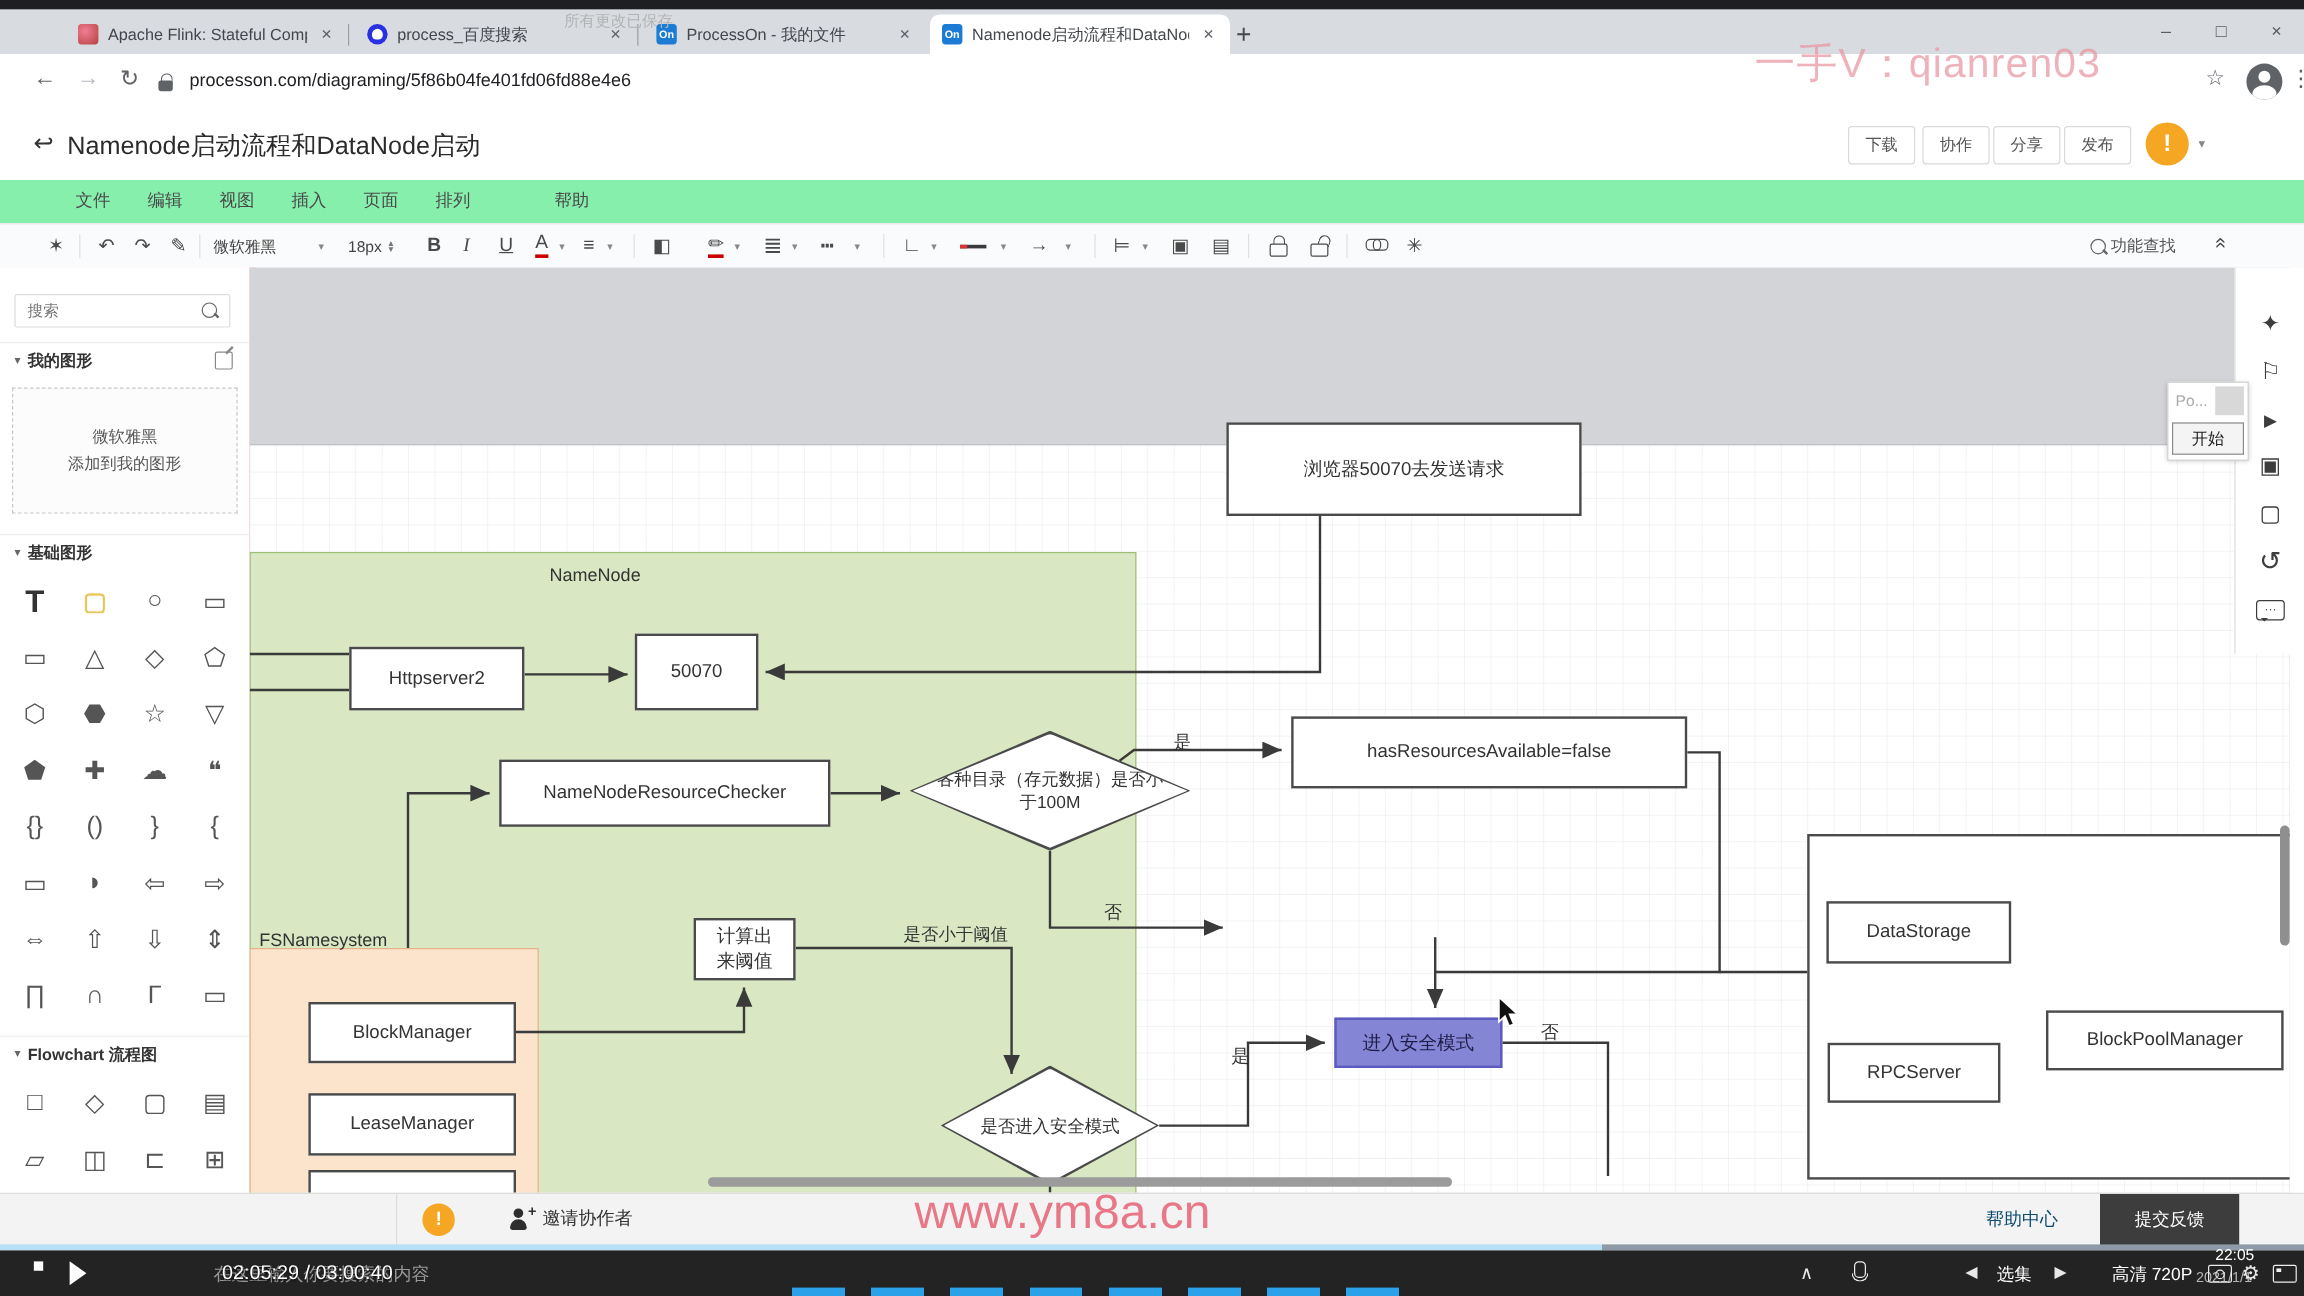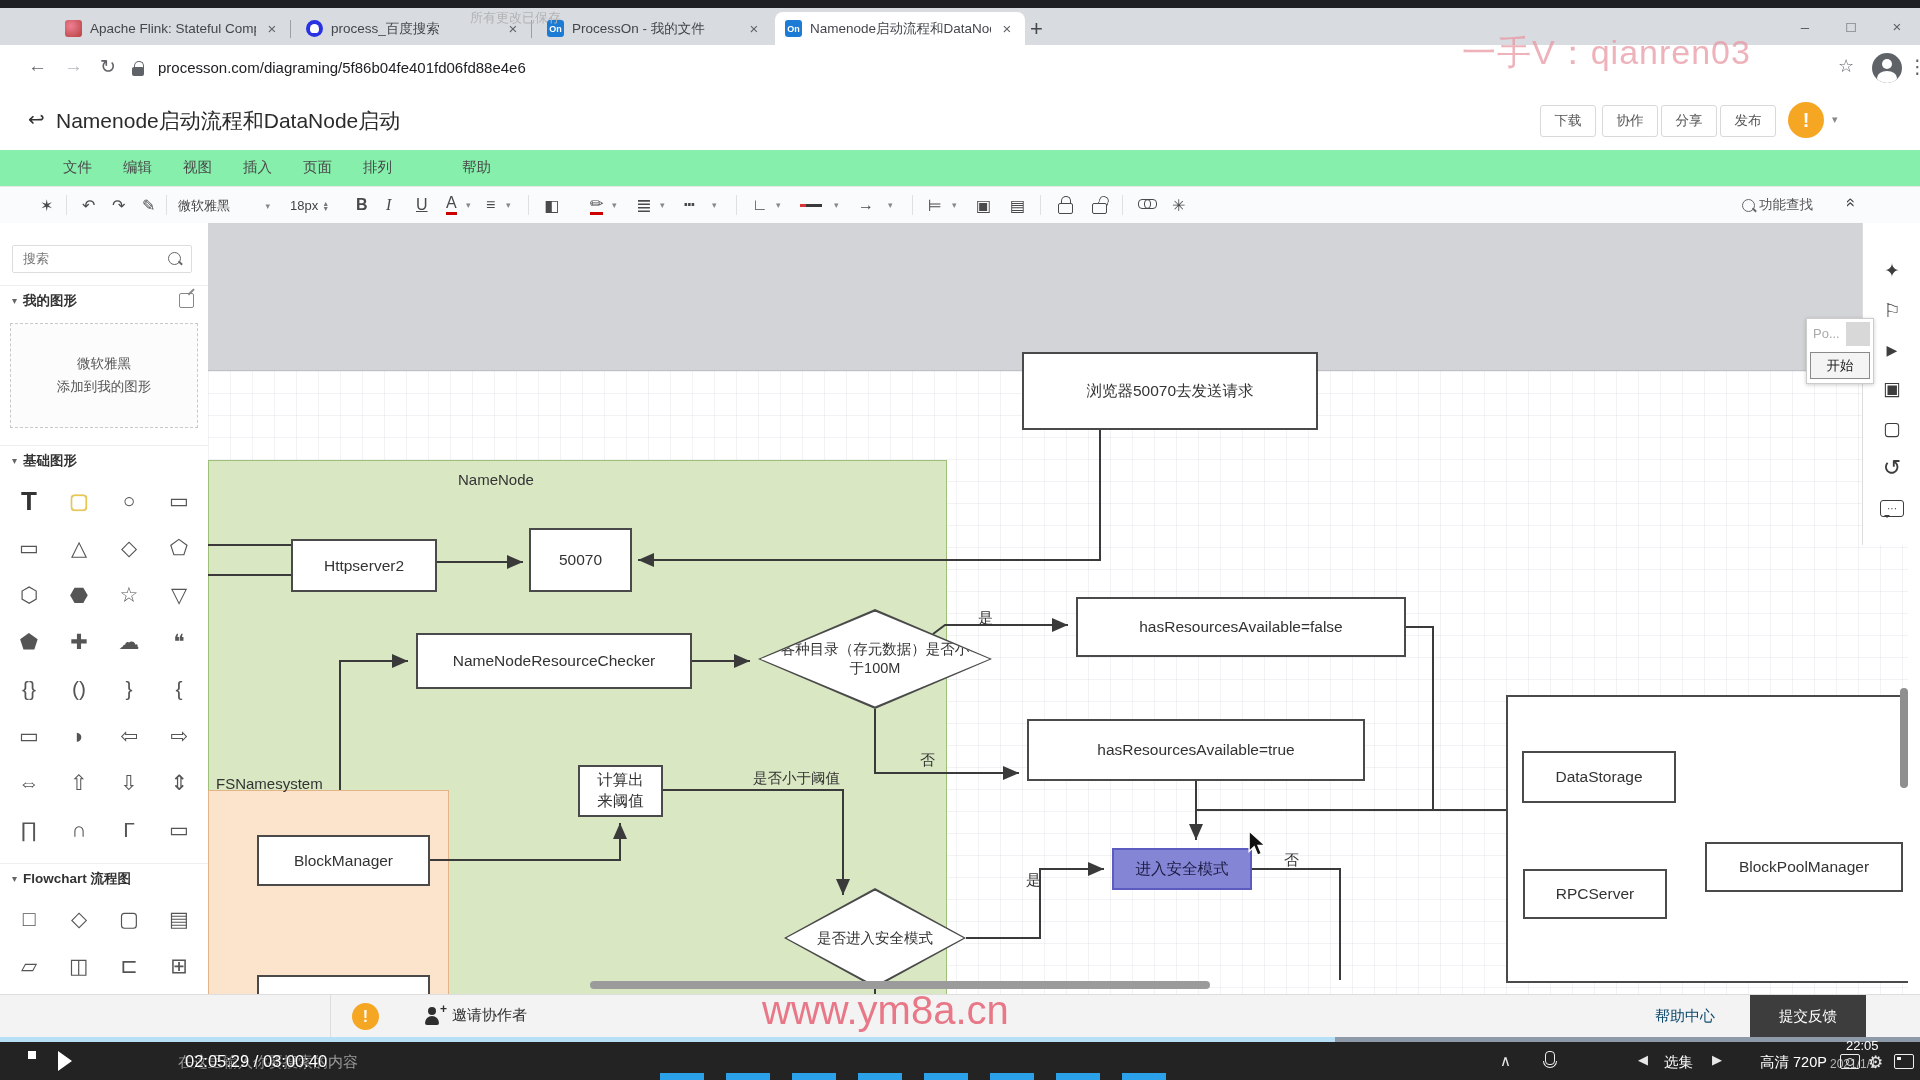--- a/index.html
+++ b/index.html
@@ -436,25 +436,25 @@
       <path class="conn" d="M1044,646 H1132 V757"></path>
       <path class="conn" d="M758,715 H832 V646 H896" marker-end="url(#arr)"></path>
       <path class="conn" d="M667,765 V771"></path>
     </svg>
 
     <div class="node" style="left:814px;top:129px;width:296px;height:78px">浏览器50070去发送请求</div>
     <div class="node" style="left:83px;top:316px;width:146px;height:53px">Httpserver2</div>
     <div class="node" style="left:321px;top:305px;width:103px;height:64px">50070</div>
     <div class="node" style="left:208px;top:410px;width:276px;height:56px">NameNodeResourceChecker</div>
     <div class="node" style="left:868px;top:374px;width:330px;height:60px">hasResourcesAvailable=false</div>
-    <div class="node" style="left:819px;top:496px;width:338px;height:62px">hasResourcesAvailable=true</div>
     <div class="node" style="left:370px;top:542px;width:85px;height:52px">
       <span style="width:50px">计算出来阈值</span>
     </div>
     <div class="node" style="left:49px;top:612px;width:173px;height:51px">BlockManager</div>
+    <div class="node" style="left:49px;top:688px;width:173px;height:52px">LeaseManager</div>
     <div class="node" style="left:49px;top:752px;width:173px;height:30px"></div>
     <div class="node node-purple" style="left:904px;top:625px;width:140px;height:42px">进入安全模式</div>
 
     <div class="diamond" style="left:550px;top:386px;width:234px;height:100px">
       <div class="d-out"></div>
       <div class="d-in">
           <span style="width:200px">各种目录（存元数据）是否小于100M</span>
         </div>
     </div>
     <div class="diamond" style="left:576px;top:665px;width:182px;height:100px">

